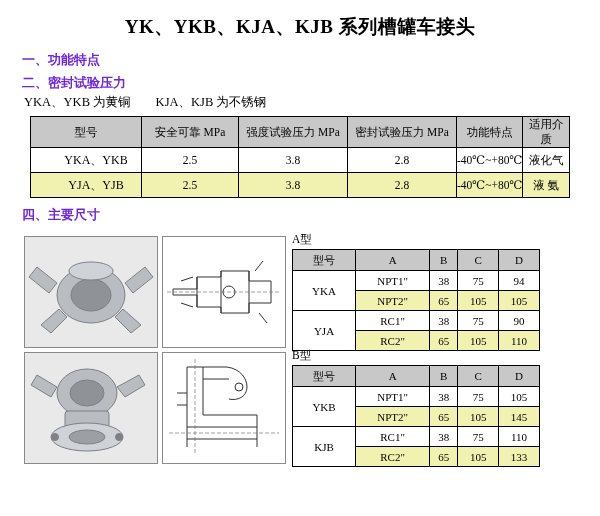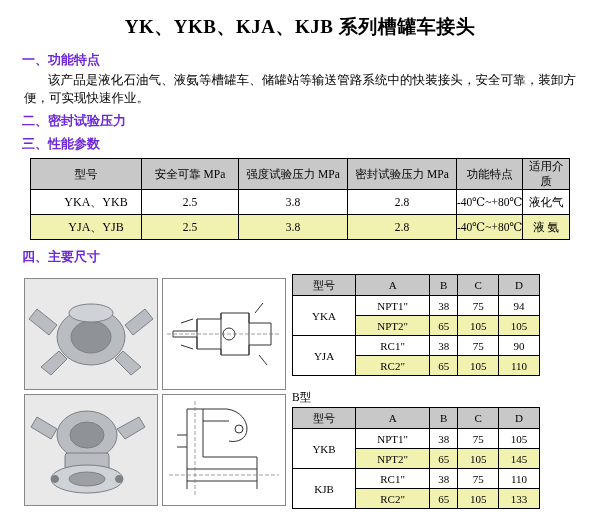--- a/index.html
+++ b/index.html
@@ -113,25 +113,24 @@
   .svgfig { display:block; }
 </style>
 </head>
 <body>
 
 <div class="page">
 
   <div class="title">YK、YKB、KJA、KJB 系列槽罐车接头</div>
 
   <div class="section-head">一、功能特点</div>
-  <div class="body-text">该产品是液化石油气、液氨等槽罐车、储罐站等输送管路系统中的快装接头，安全可靠，装卸方便，可实现快速作业。</div>
 
   <div class="section-head">二、密封试验压力</div>
-
-  <div class="section-head">三、性能参数</div>
+  <div class="material-line">YKA、YKB 为黄铜        KJA、KJB 为不锈钢</div>
+
 
   <div class="spec-wrap">
     <table class="grid spec-table">
       <tbody>
           <tr>
         <th style="width:110px">型号</th>
         <th style="width:96px">安全可靠 MPa</th>
         <th style="width:108px">强度试验压力 MPa</th>
         <th style="width:108px">密封试验压力 MPa</th>
         <th style="width:62px">功能特点</th>
@@ -186,20 +185,21 @@
           <path d="M18 44 L30 40 M18 66 L30 70"></path>
           <circle cx="66" cy="55" r="6"></circle>
         </g>
         <g stroke="#777" stroke-width="0.7" stroke-dasharray="4 2">
           <path d="M4 55 L118 55"></path>
         </g>
       </svg>
     </div>
 
     <div style="position:absolute; left:292px; top:2px; width:250px;">
+      <div class="fig-label">A型</div>
       <table class="grid dim-table">
         <tbody>
             <tr>
           <th class="mdl">型号</th>
           <th>A</th>
           <th>B</th>
           <th>C</th>
           <th>D</th>
         </tr>
         <tr class="pl">

